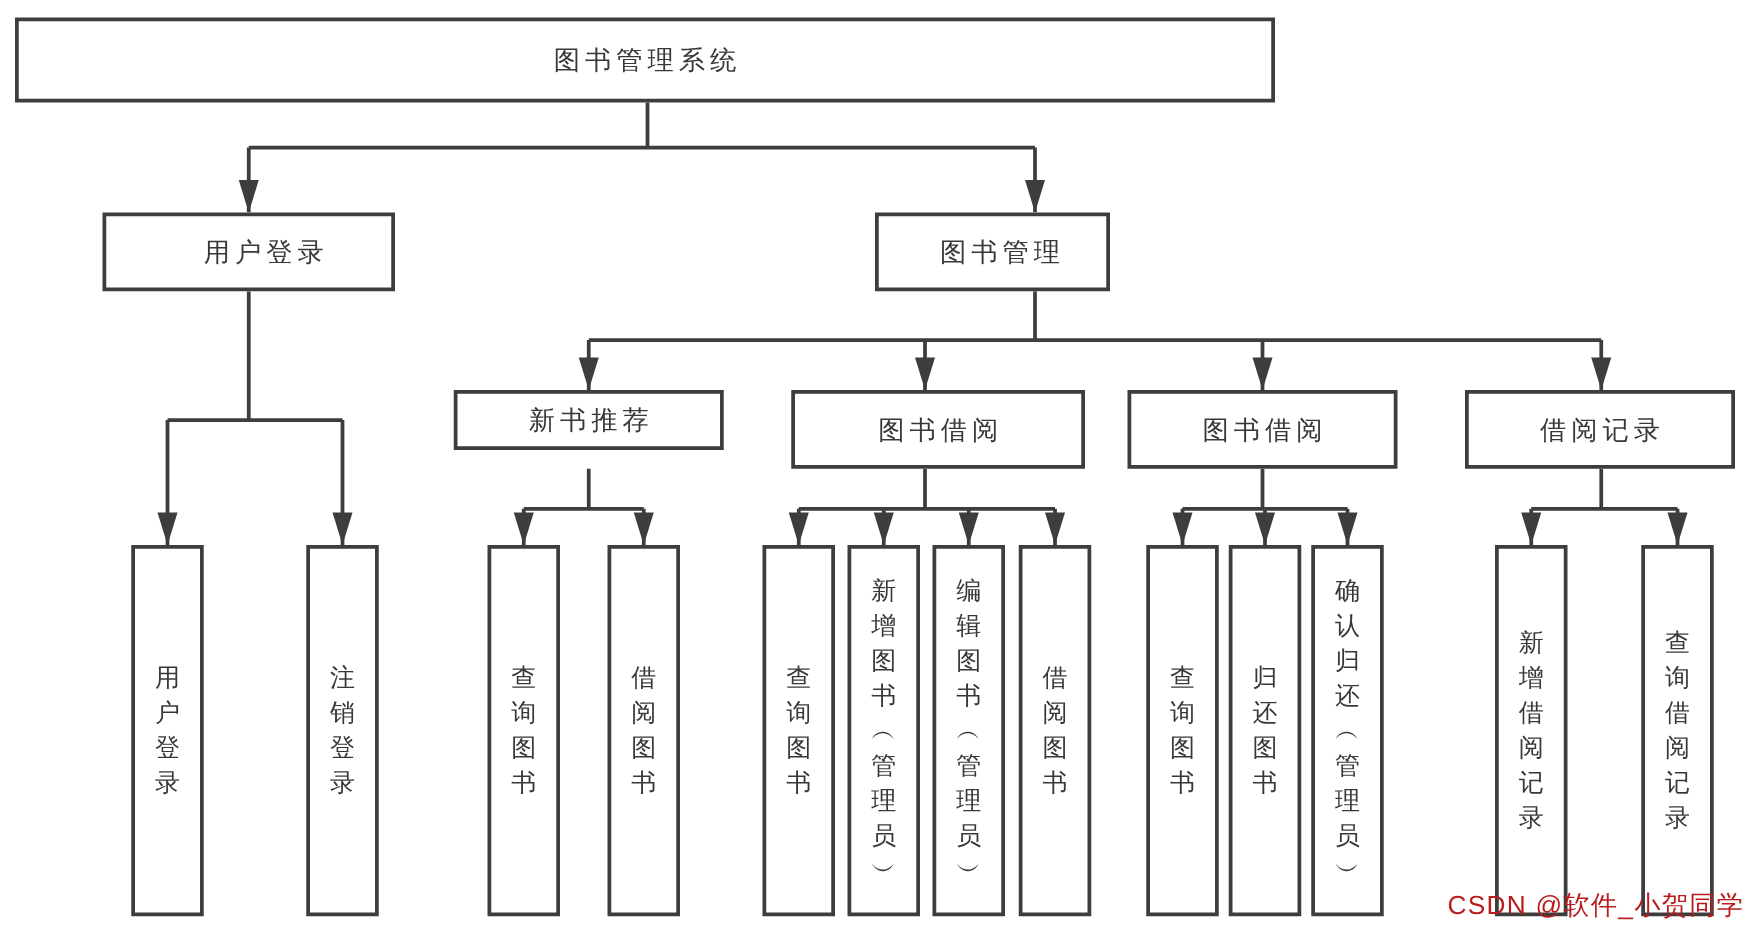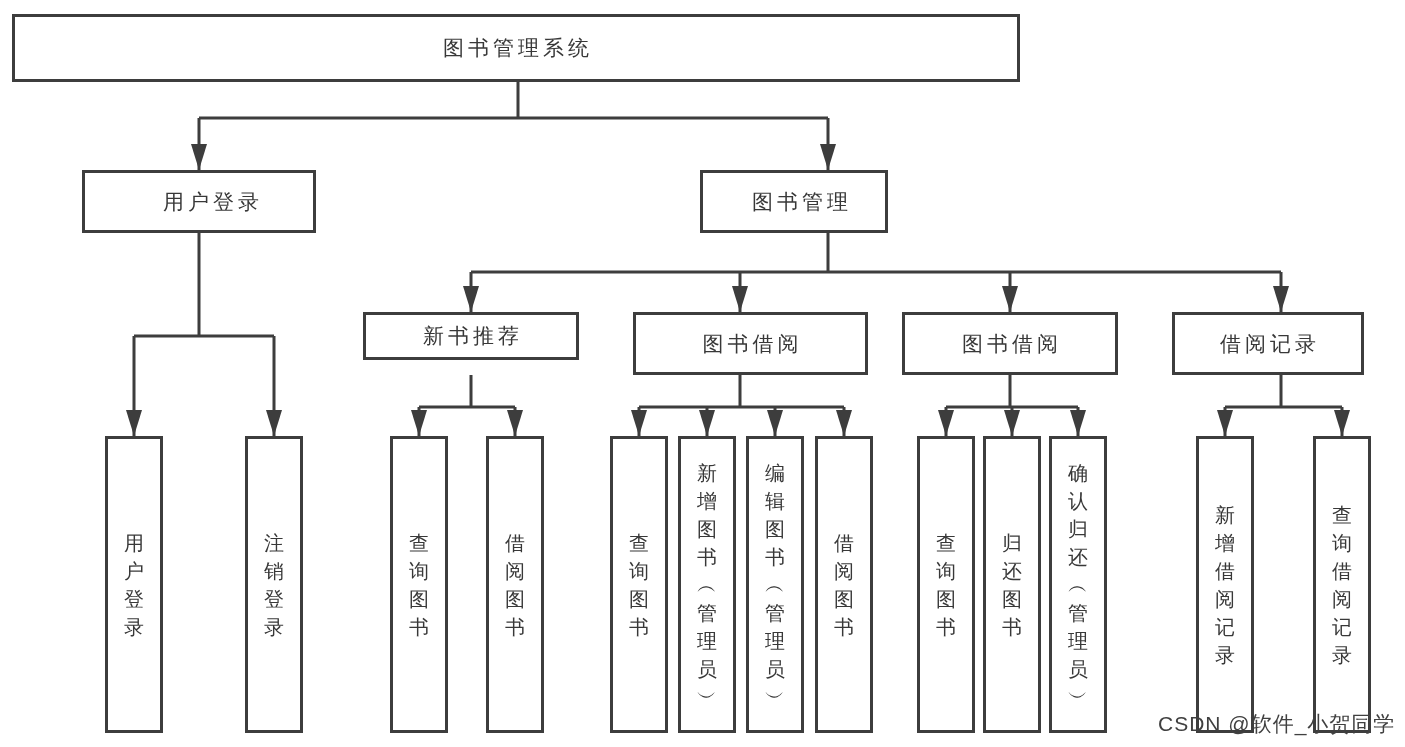--- a/index.html
+++ b/index.html
@@ -48,21 +48,21 @@
   .vnode div {
     height: 28px;
     line-height: 28px;
     text-align: center;
   }
   .watermark {
     position: absolute;
     left: 1158px;
     top: 710px;
     font-size: 21px;
-    color: #404040;
+    color: #b91c1c;
     letter-spacing: 1px;
     white-space: nowrap;
     z-index: 5;
   }
 </style>
 </head>
 <body>
 
 <div id="canvas">
 
@@ -117,21 +117,21 @@
   </svg>
 
   <div class="node" style="left:12px; top:14px; width:1008px; height:68px;">图书管理系统</div>
 
   <div class="node" style="left:82px; top:170px; width:234px; height:63px;padding-left:24px;">用户登录</div>
   <div class="node" style="left:700px; top:170px; width:188px; height:63px;padding-left:12px;">图书管理</div>
 
   <div class="node" style="left:363px; top:312px; width:216px; height:48px;">新书推荐</div>
   <div class="node" style="left:633px; top:312px; width:235px; height:63px;">图书借阅</div>
   <div class="node" style="left:902px; top:312px; width:216px; height:63px;">图书借阅</div>
-  <div class="node" style="left:1172px; top:312px; width:192px; height:63px;">借阅记录</div>
+  <div class="node" style="left:1172px; top:312px; width:216px; height:63px;">借阅记录</div>
 
   <div class="node vnode" style="left:105px; top:436px; width:58px; height:297px;">
       <div>用</div>
       <div>户</div>
       <div>登</div>
       <div>录</div>
     </div>
   <div class="node vnode" style="left:245px; top:436px; width:58px; height:297px;">
       <div>注</div>
       <div>销</div>

